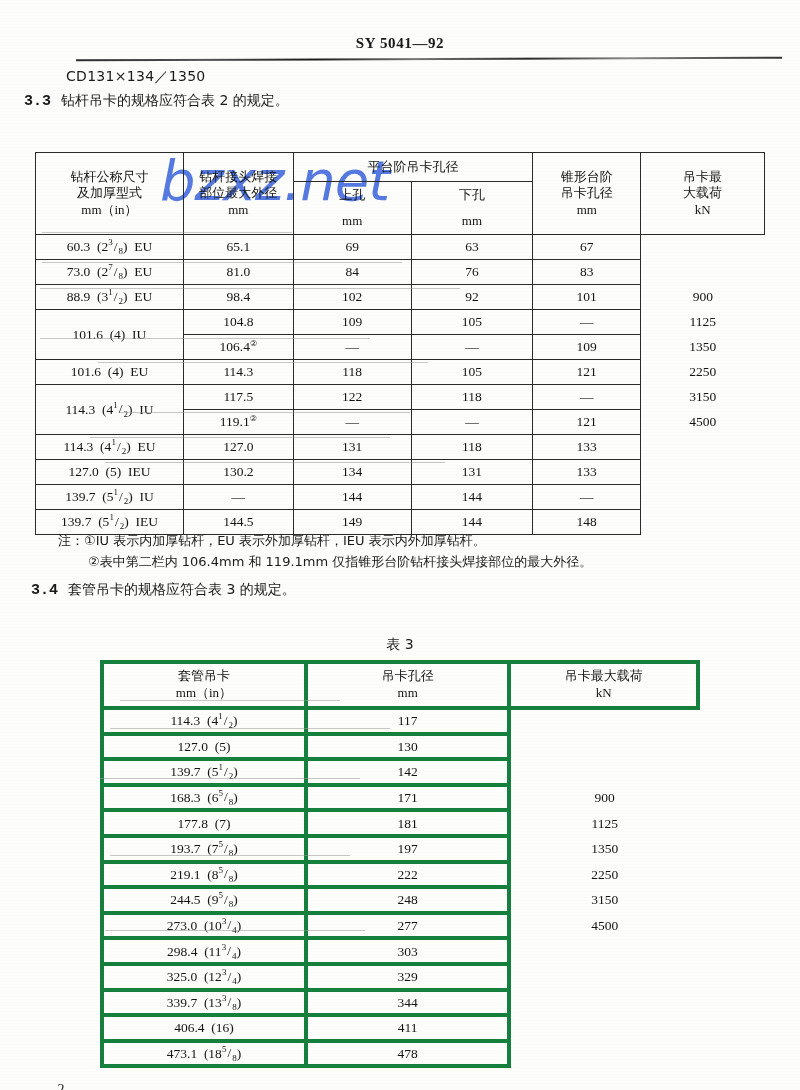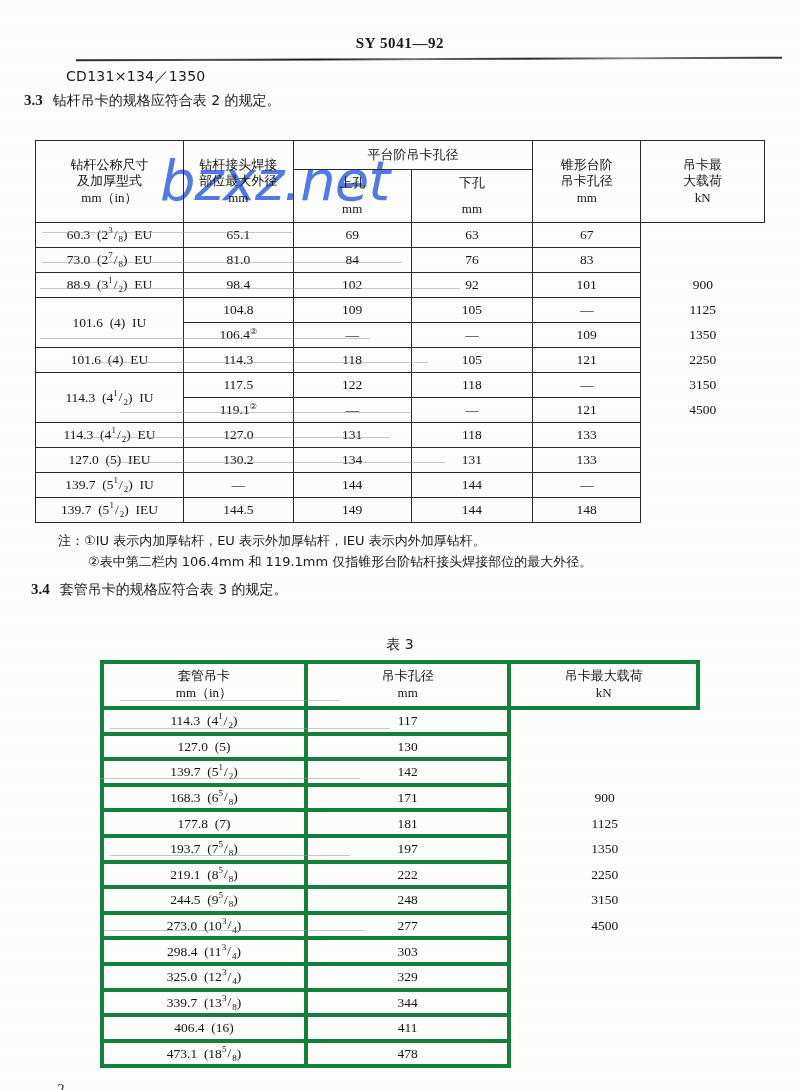--- a/index.html
+++ b/index.html
@@ -28,41 +28,41 @@
   }
   .head-rule{
     position:absolute;top:26px;left:76px;width:706px;height:2px;
     background:linear-gradient(90deg,#2b2b2b 0%,#555 18%,#1c1c1c 34%,#777 48%,#2a2a2a 64%,#888 78%,#333 100%);
     transform:rotate(-0.22deg);
   }
 
   .cd-line{position:absolute;top:36px;left:66px;font-size:15px;letter-spacing:.3px;}
   .clause-33{position:absolute;top:60px;left:24px;font-size:15px;}
   .clause-34{position:absolute;top:549px;left:31px;font-size:15px;}
-  .clause-num{font-weight:bold;margin-right:10px;}
+  .clause-num{font-weight:bold;margin-right:10px;font-family:Liberation Mono, monospace;}
   .cn{font-family:"DejaVu Sans","Liberation Sans",sans-serif;font-size:14px;}
 
   .tbl-cap{position:absolute;width:800px;text-align:center;font-size:14px;}
   #cap2{top:92px;}
   #cap3{top:604px;}
 
   
   table{border-collapse:collapse;position:absolute;}
   table td,table th{
     font-weight:normal;font-size:13.5px;text-align:center;
     padding:0;line-height:1.12;color:#141414;
   }
   .fr{display:inline-block;position:relative;top:0;}
   .fr sup{font-size:9px;vertical-align:super;}
   .fr sub{font-size:9px;vertical-align:sub;}
   .slash{padding:0 1px;}
   .note-sup{font-size:8px;vertical-align:super;}
 
   
-  #tbl2{top:108px;left:35px;width:730px;padding-left:44px;}
+  #tbl2{top:120px;left:35px;width:730px;padding-left:44px;}
   #tbl2 td,#tbl2 th{border:1px solid #2a2a2a;}
   #tbl2 .hdr{font-size:13px;line-height:1.28;padding:3px 2px;}
   #tbl2 .r{height:25px;}
   #tbl2 .loadcell{border:none;border-left:1px solid #2a2a2a;font-size:13.5px;}
 
   
   #tbl3{top:628px;left:100px;width:600px;}
   #tbl3 td,#tbl3 th{border:4px solid #15803d;}
   #tbl3 .hdr{font-size:13px;line-height:1.3;padding:4px 2px;height:34px;}
   #tbl3 .r{height:25.6px;}

